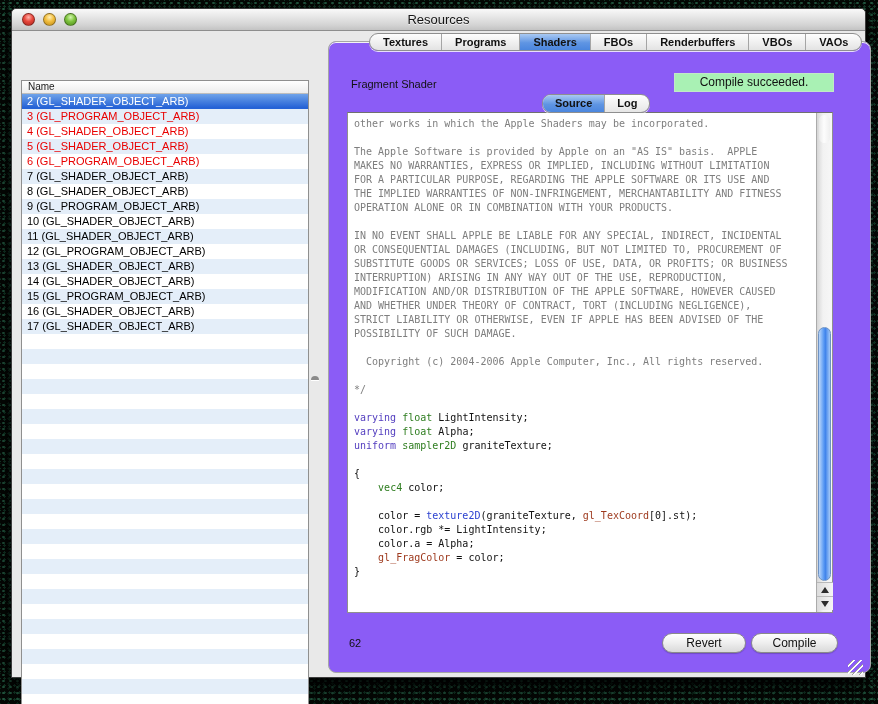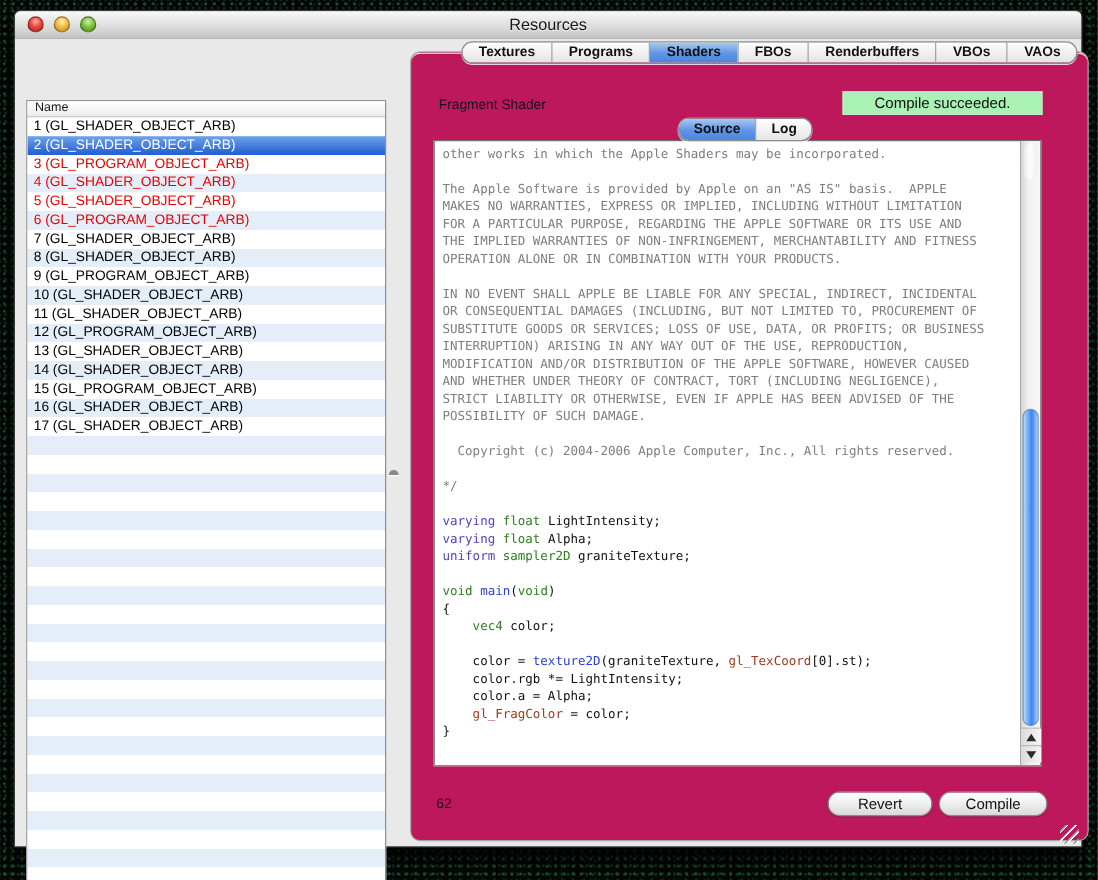--- a/index.html
+++ b/index.html
@@ -55,21 +55,21 @@
     background:linear-gradient(180deg,#6FA3E9,#2663D6 90%);
     color:#fff;
   }
   .splitter-dimple {
     position:absolute; left:299px; top:367px; width:8px; height:4px;
     border-radius:4px 4px 0 0; background:#8A8A8A; box-shadow:0 1px 0 #fff;
   }
   
   .groupbox {
     position:absolute; left:316px; top:32px; width:543px; height:632px;
-    background:#be185d; border:1px solid #A6A6A6; border-radius:8px;
+    background:#8b5cf6; border:1px solid #A6A6A6; border-radius:8px;
     box-shadow:inset 0 1px 0 #F4F4F4;
   }
   
   .tabbar {
     position:absolute; left:357px; top:24px; height:18px;
     display:inline-flex; border:1px solid #8F8F8F; border-radius:9px;
     background:linear-gradient(180deg,#FEFEFE,#E3E3E3);
     box-shadow:0 1px 0 rgba(255,255,255,.8); overflow:hidden; z-index:3;
   }
   .tab {
@@ -168,23 +168,20 @@
       <span class="light red"></span>
       <span class="light yellow"></span>
       <span class="light green"></span>
     </div>
     <span class="title">Resources</span>
   </div>
 
   <div class="list">
     <div class="list-header">Name</div>
     <div class="list-body">
-        <div class="row">
-    <span>1 (GL_SHADER_OBJECT_ARB)</span>
-  </div>
         <div class="row selected">
     <span>2 (GL_SHADER_OBJECT_ARB)</span>
   </div>
         <div class="row red">
     <span>3 (GL_PROGRAM_OBJECT_ARB)</span>
   </div>
         <div class="row red">
     <span>4 (GL_SHADER_OBJECT_ARB)</span>
   </div>
         <div class="row red">
@@ -269,21 +266,20 @@
           <div class="cl"><span class="cm">POSSIBILITY OF SUCH DAMAGE.</span></div>
           <div class="cl"></div>
           <div class="cl"><span class="cm">  Copyright (c) 2004-2006 Apple Computer, Inc., All rights reserved.</span></div>
           <div class="cl"></div>
           <div class="cl"><span class="cm">*/</span></div>
           <div class="cl"></div>
           <div class="cl"><span class="kw">varying</span><span class="pl"> </span><span class="ty">float</span><span class="pl"> LightIntensity;</span></div>
           <div class="cl"><span class="kw">varying</span><span class="pl"> </span><span class="ty">float</span><span class="pl"> Alpha;</span></div>
           <div class="cl"><span class="kw">uniform</span><span class="pl"> </span><span class="ty">sampler2D</span><span class="pl"> graniteTexture;</span></div>
           <div class="cl"></div>
-          <div class="cl"><span class="ty">void</span><span class="pl"> </span><span class="fn">main</span><span class="pl">(</span><span class="ty">void</span><span class="pl">)</span></div>
           <div class="cl"><span class="pl">{</span></div>
           <div class="cl"><span class="pl">    </span><span class="ty">vec4</span><span class="pl"> color;</span></div>
           <div class="cl"></div>
           <div class="cl"><span class="pl">    color = </span><span class="fn">texture2D</span><span class="pl">(graniteTexture, </span><span class="bi">gl_TexCoord</span><span class="pl">[0].st);</span></div>
           <div class="cl"><span class="pl">    color.rgb *= LightIntensity;</span></div>
           <div class="cl"><span class="pl">    color.a = Alpha;</span></div>
           <div class="cl"><span class="pl">    </span><span class="bi">gl_FragColor</span><span class="pl"> = color;</span></div>
           <div class="cl"><span class="pl">}</span></div>
         </div>
       <div class="scrollbar">

